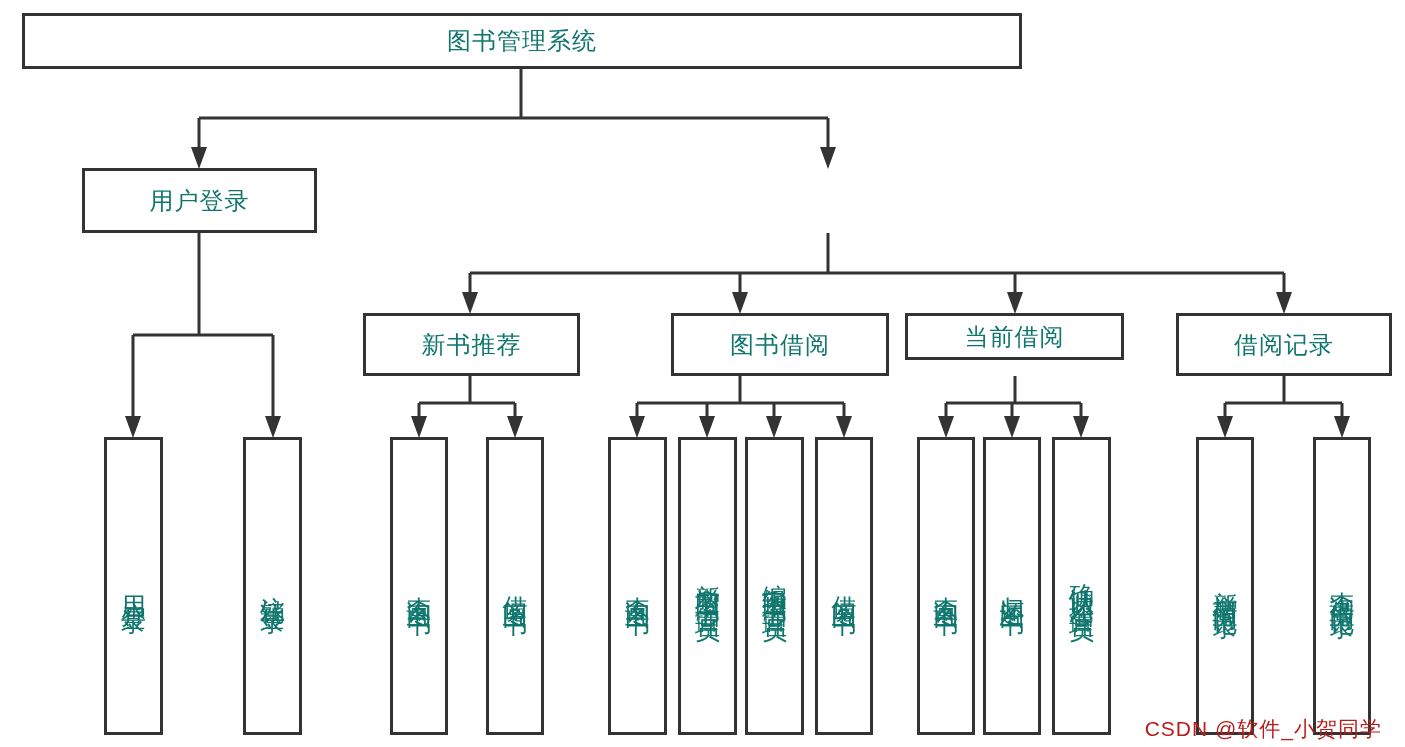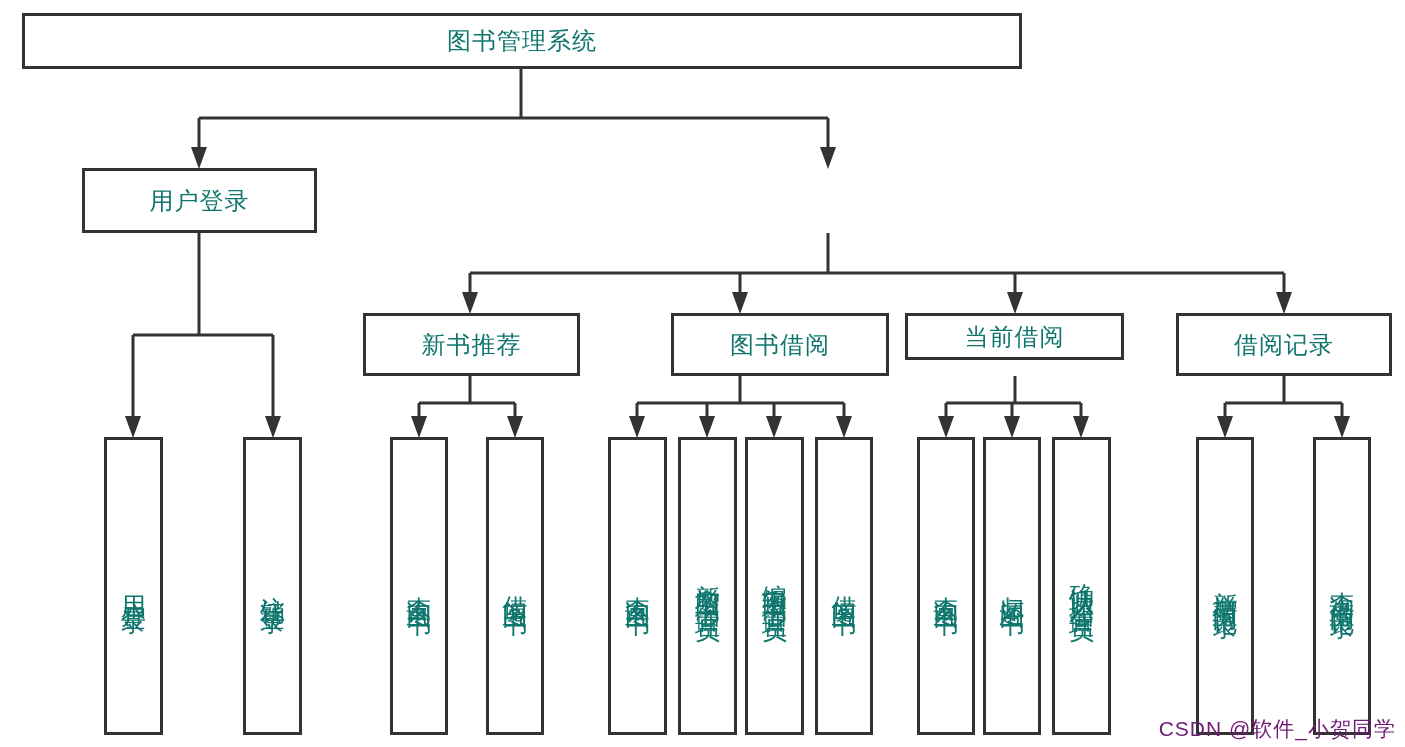--- a/index.html
+++ b/index.html
@@ -33,24 +33,24 @@
     letter-spacing: 1px;
   }
   .node.v {
     writing-mode: vertical-rl;
     font-size: 25px;
     letter-spacing: 5px;
     line-height: 1;
   }
   .watermark {
     position: absolute;
-    right: 9px;
+    right: 23px;
     bottom: 4px;
     font-size: 21px;
-    color: #701a75;
+    color: #b91c1c;
     letter-spacing: 1px;
     z-index: 3;
     white-space: nowrap;
   }
 </style>
 </head>
 <body>
 
 <div class="stage">
 

